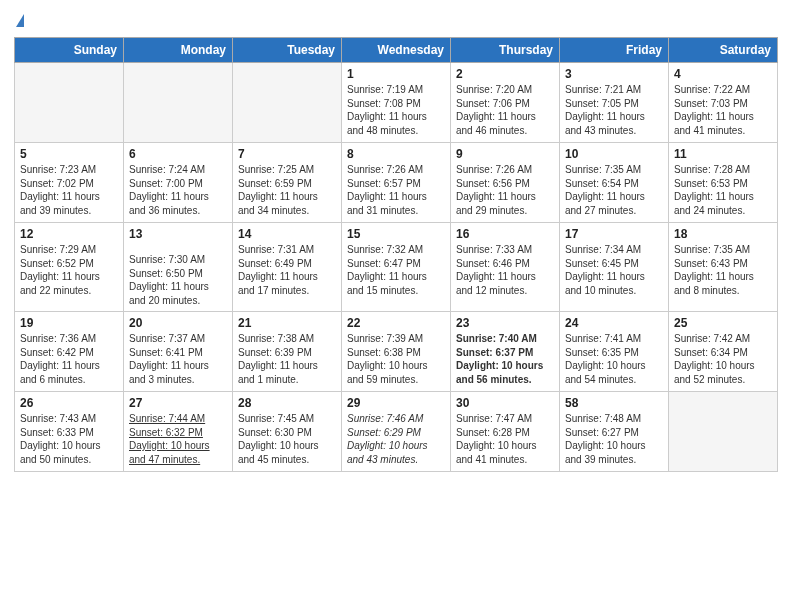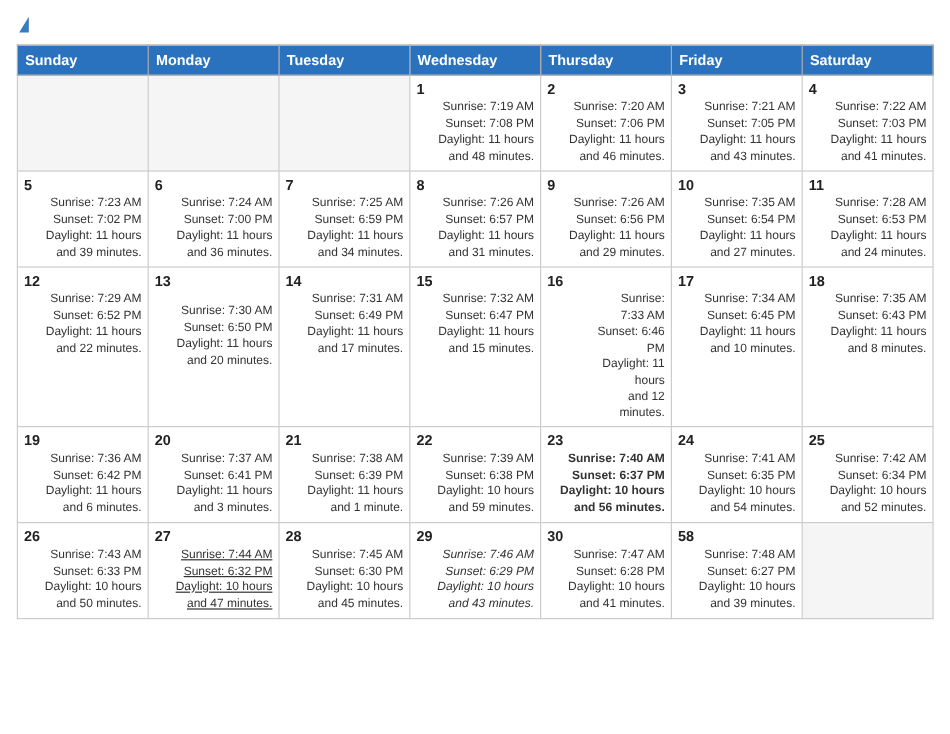--- a/index.html
+++ b/index.html
@@ -44,21 +44,21 @@
     }
     .calendar-table {
       width: 100%;
       border-collapse: collapse;
       table-layout: fixed;
       font-size: 11px;
     }
     .calendar-table th {
       background: #2a72be;
       color: #fff;
-      text-align: left;
+      text-align: right;
       padding: 5px 6px;
       font-size: 12px;
       font-weight: bold;
       border: 1px solid #aaa;
     }
     .calendar-table td {
       vertical-align: top;
       border: 1px solid #ccc;
       padding: 4px 5px;
       background: #fff;
@@ -72,21 +72,20 @@
     .day-number {
       font-weight: bold;
       font-size: 12px;
       margin-bottom: 2px;
       display: block;
     }
     .day-info {
       color: #333;
       font-size: 10px;
       line-height: 1.35;
-      text-align: right;
     }
     .logo-general {
       font-size: 18px;
       font-weight: bold;
       color: #1a1a1a;
     }
     .logo-triangle {
       display: inline-block;
       margin-left: 2px;
       margin-bottom: 6px;
@@ -255,21 +254,21 @@
           </td>
           <td>
             <span class="day-number">15</span>
             <div class="day-info" style="white-space: pre-line;">Sunrise: 7:32 AM
 Sunset: 6:47 PM
 Daylight: 11 hours
 and 15 minutes.</div>
           </td>
           <td>
             <span class="day-number">16</span>
-            <div class="day-info" style="white-space: pre-line; margin-left: 40px;">Sunrise: 7:33 AM
+            <div class="day-info" style="white-space: pre-line;">Sunrise: 7:33 AM
 Sunset: 6:46 PM
 Daylight: 11 hours
 and 12 minutes.</div>
           </td>
           <td>
             <span class="day-number">17</span>
             <div class="day-info" style="white-space: pre-line;">Sunrise: 7:34 AM
 Sunset: 6:45 PM
 Daylight: 11 hours
 and 10 minutes.</div>

